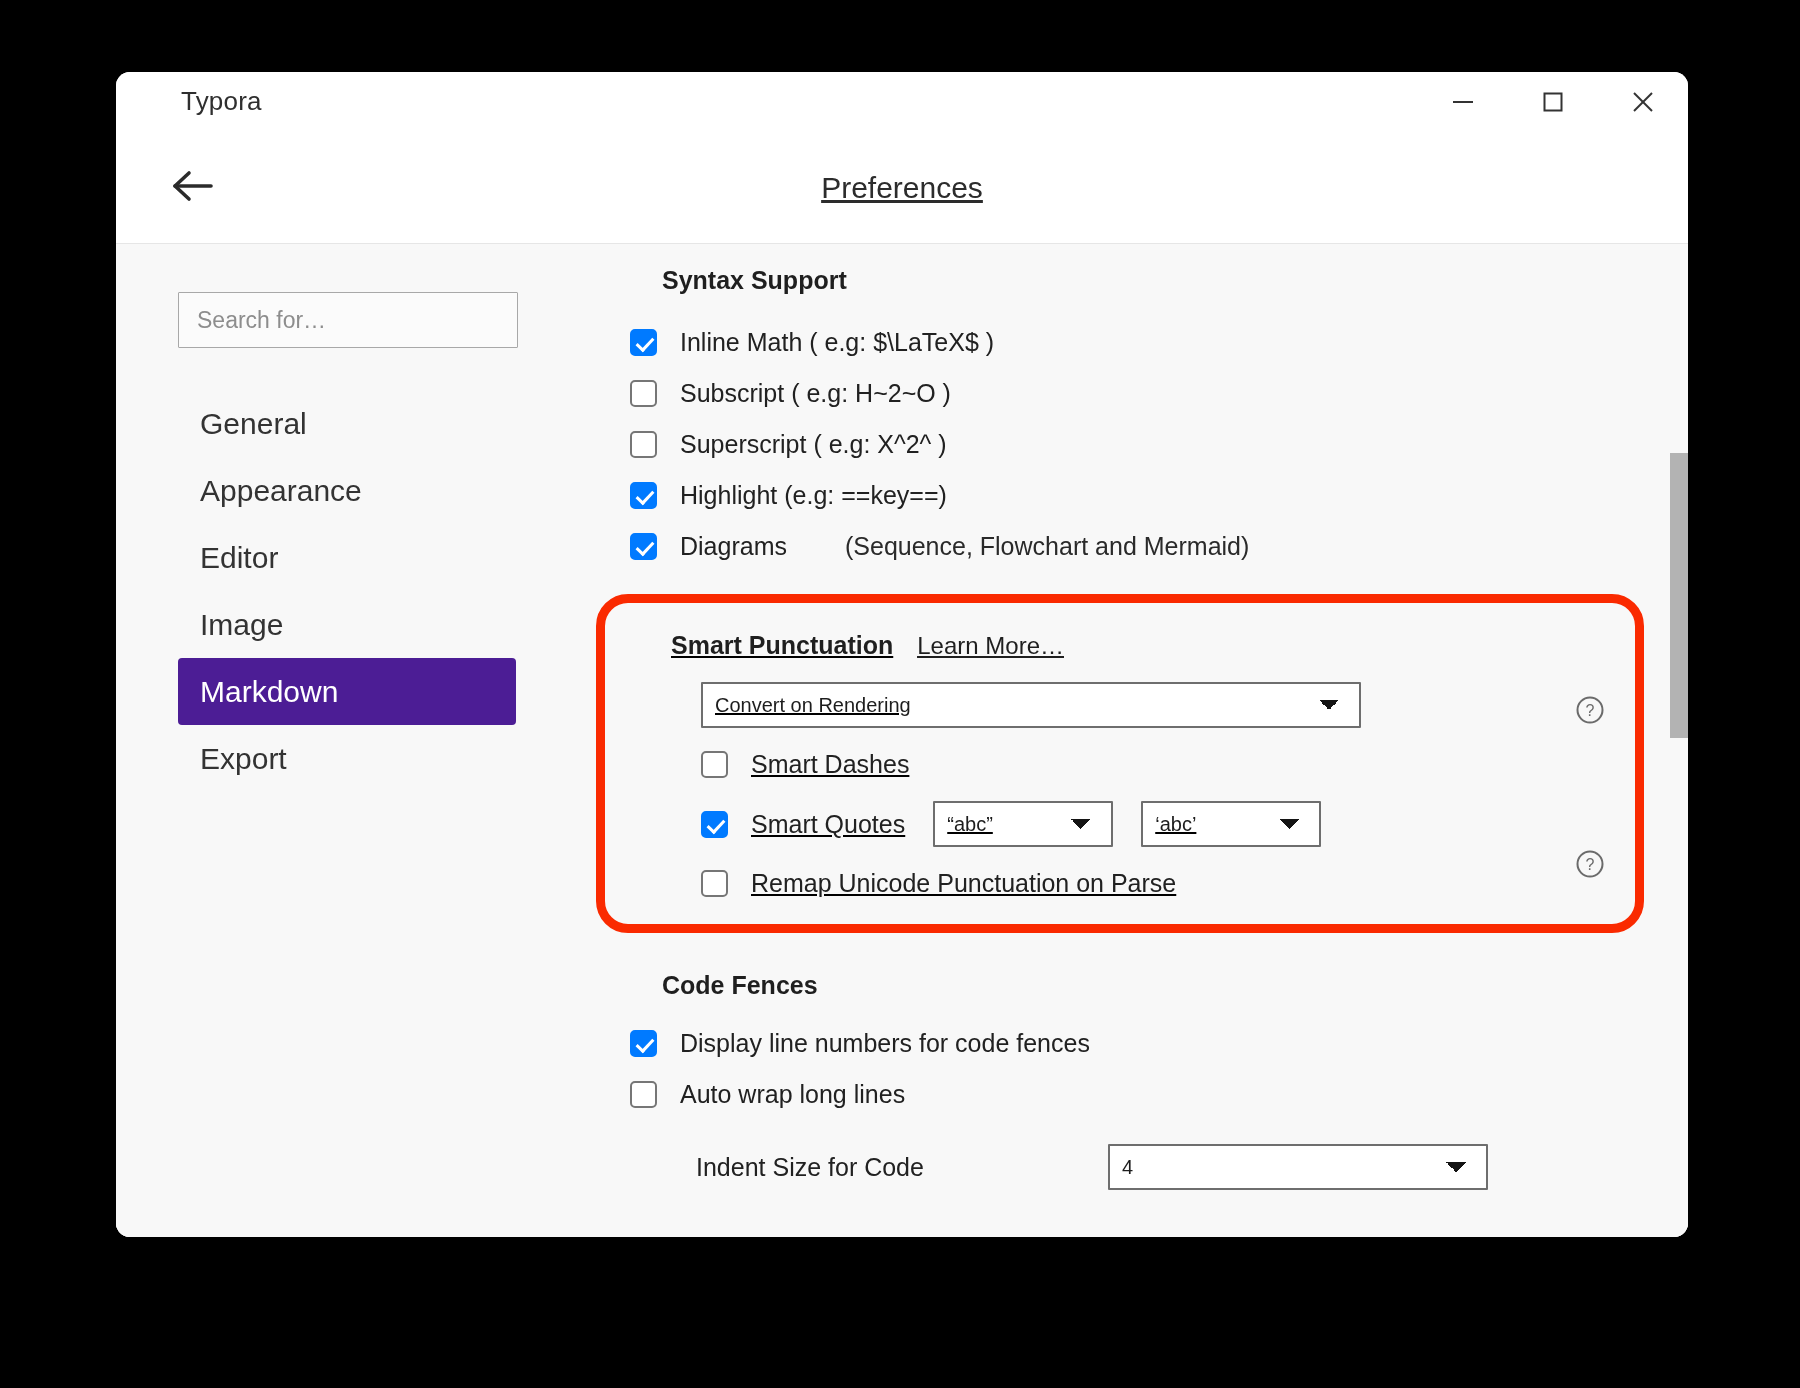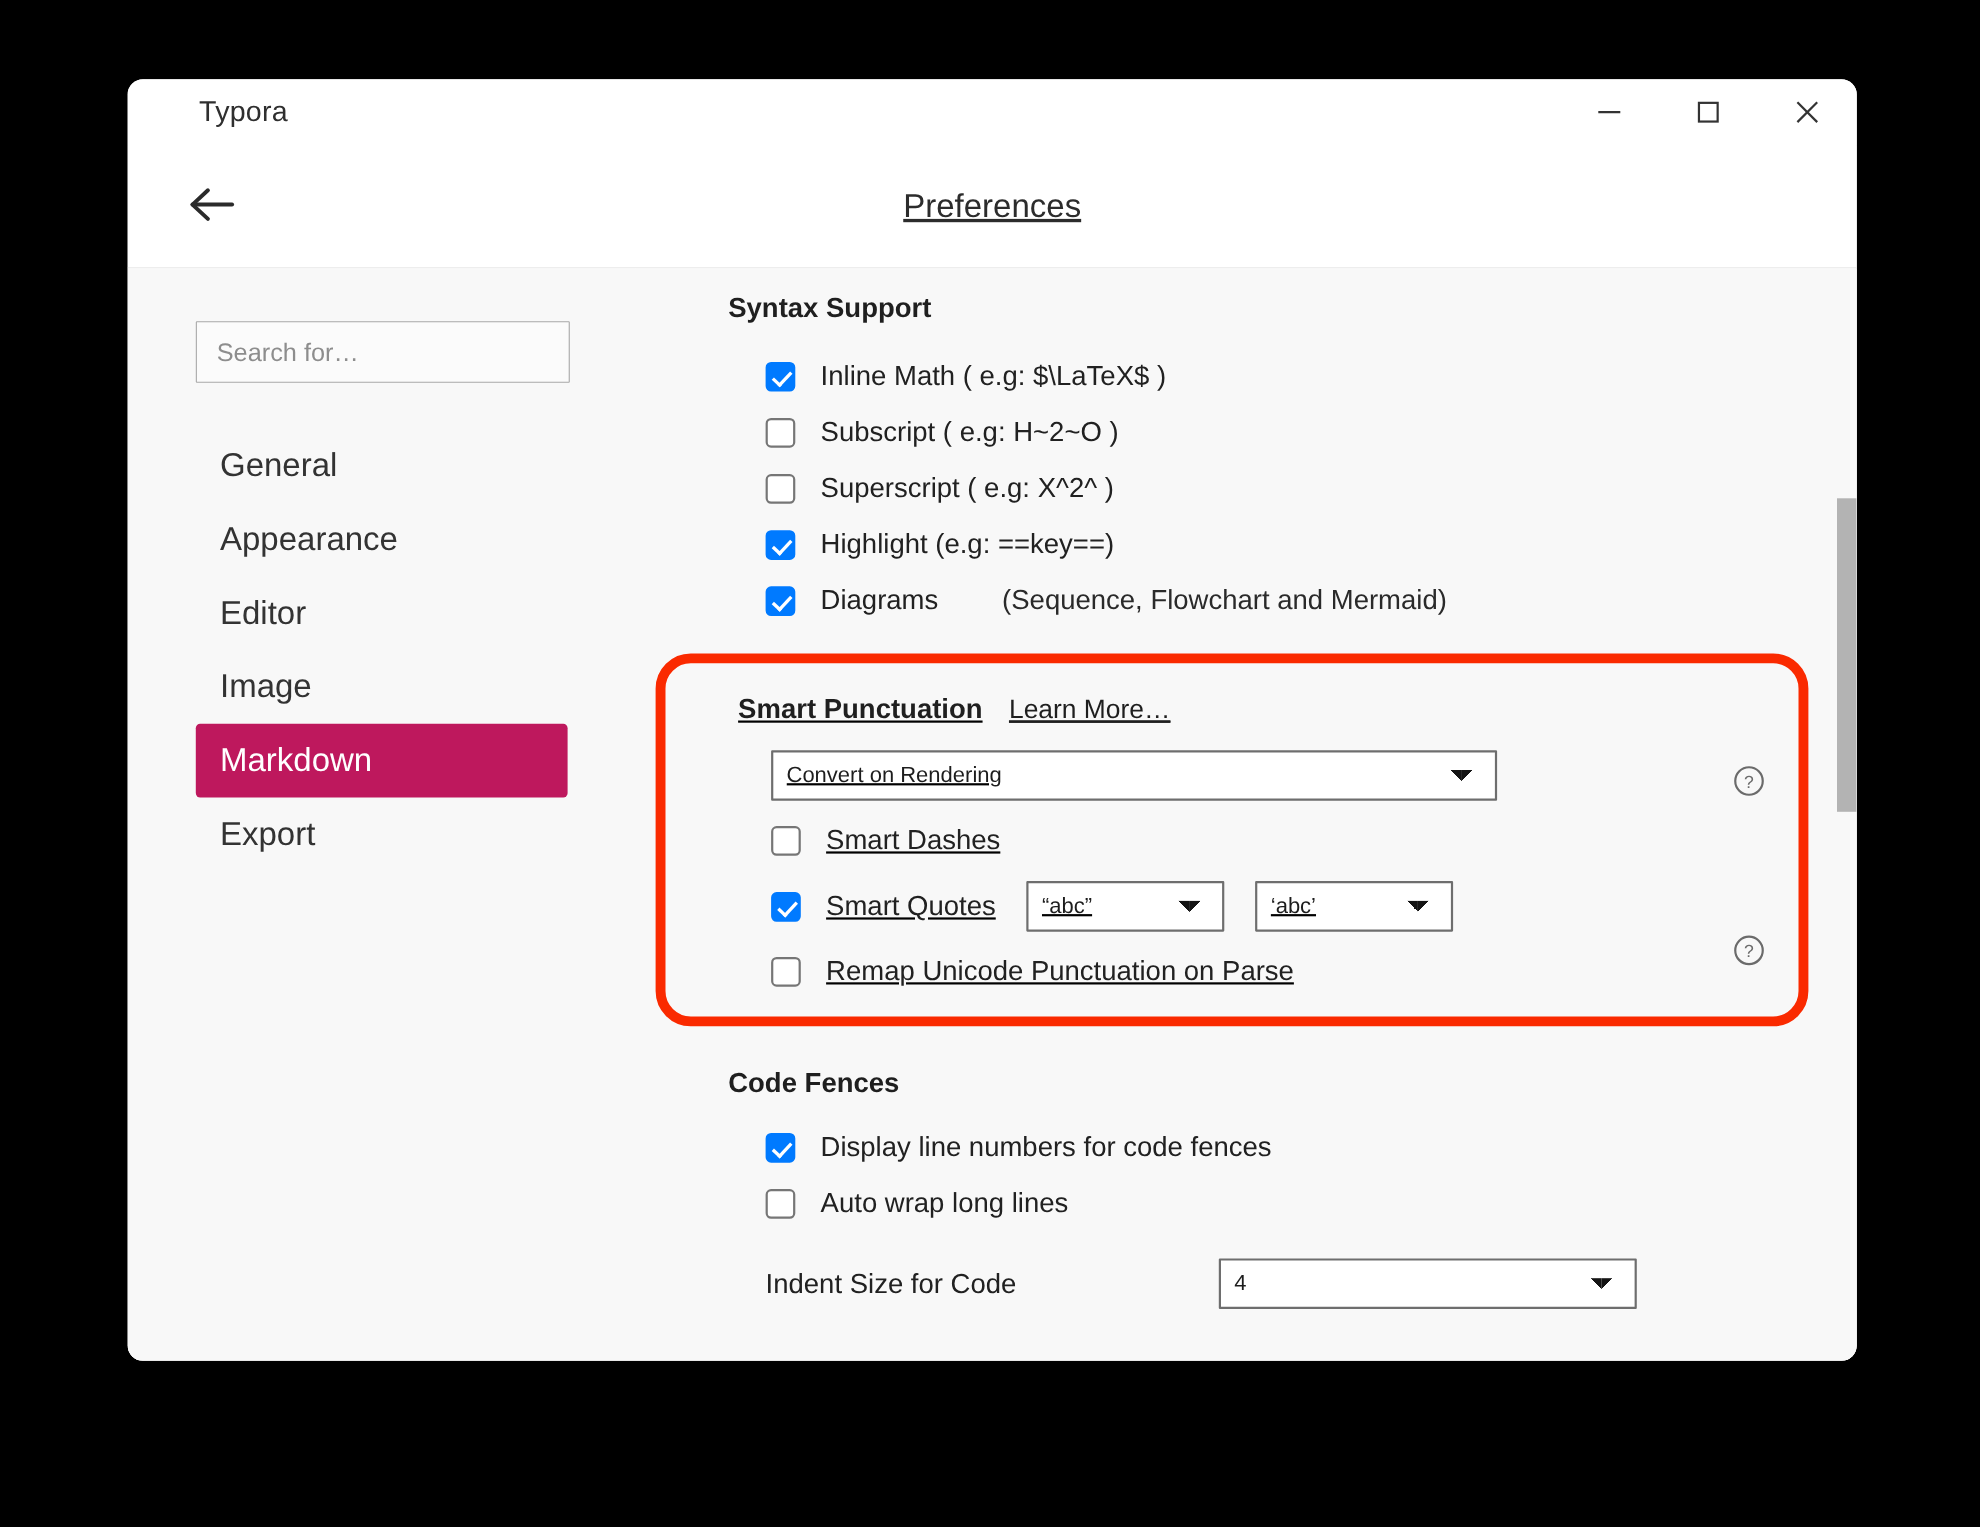--- a/index.html
+++ b/index.html
@@ -137,21 +137,21 @@
     height: 67px;
     display: flex;
     align-items: center;
     padding-left: 22px;
     font-size: 30px;
     color: #333333;
     border-radius: 4px;
     cursor: default;
   }
   .nav-item.active {
-    background: #be185d;
+    background: #4c1d95;
     color: #ffffff;
   }
 
   
   .main {
     position: relative;
     flex: 1 1 auto;
     padding: 22px 0 0 0;
     background: #f8f8f8;
     overflow: hidden;
@@ -159,21 +159,21 @@
   .section-title {
     font-size: 25px;
     font-weight: bold;
     color: #1f1f1f;
     margin-left: 84px;
   }
 
   .opt-row {
     display: flex;
     align-items: center;
-    margin-left: 118px;
+    margin-left: 52px;
     min-height: 51px;
   }
 
   
   .cbx {
     width: 27px;
     height: 27px;
     flex: 0 0 27px;
     border-radius: 5px;
     border: 2px solid #767676;

